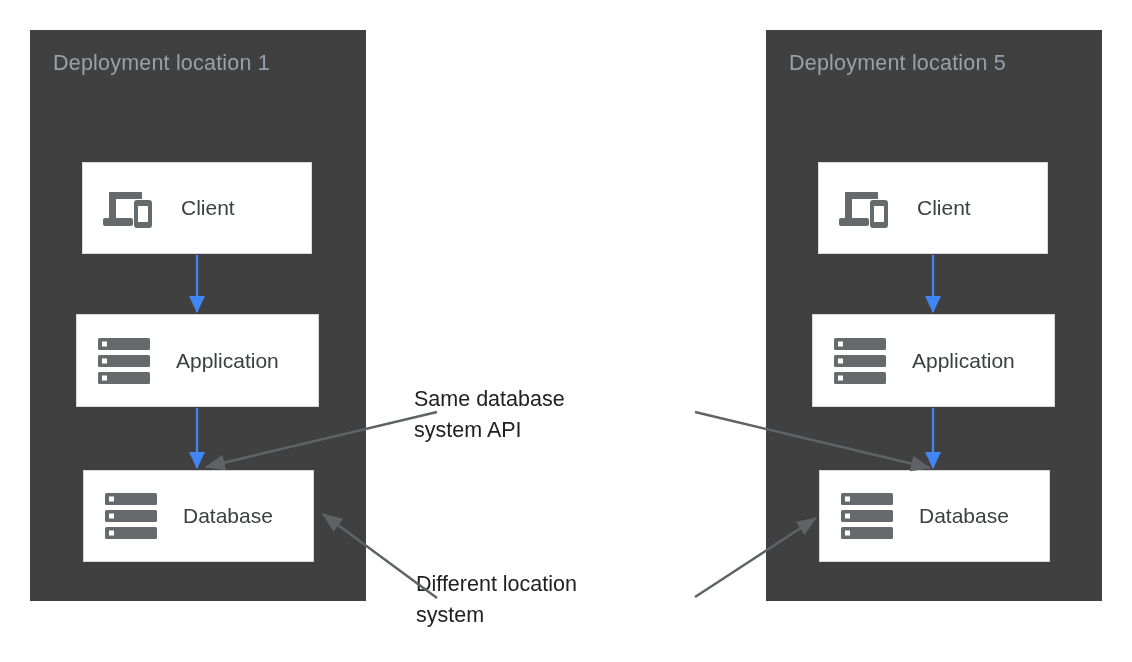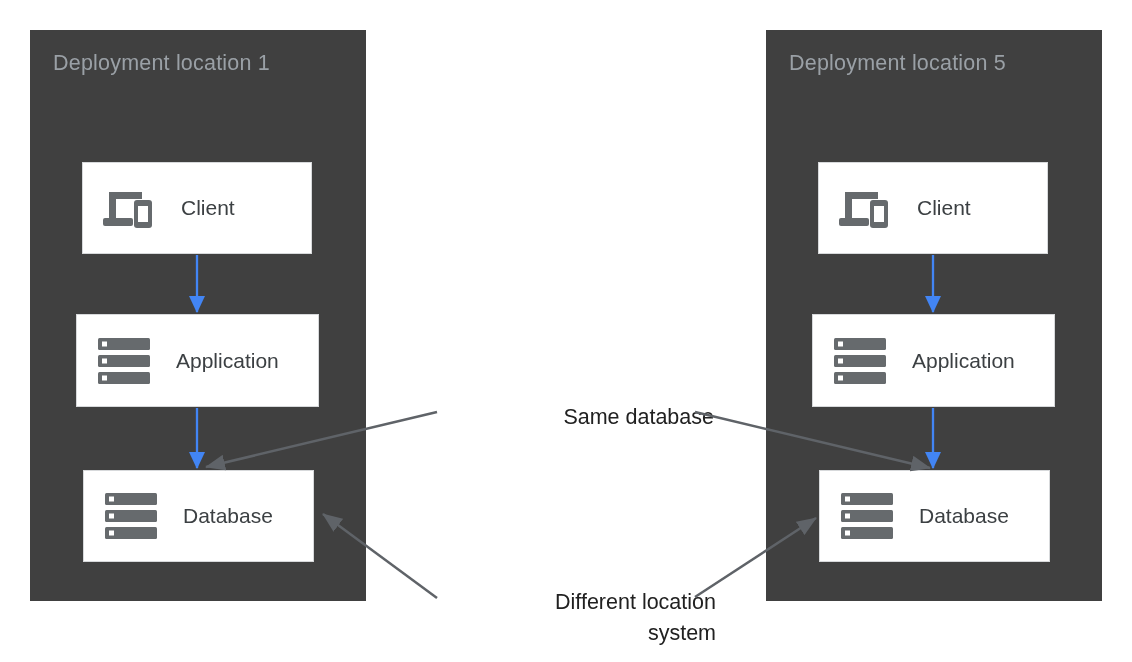--- a/index.html
+++ b/index.html
@@ -66,26 +66,25 @@
   }
   .node .node-label {
     margin-left: 25px;
     font-size: 21px;
     color: #3C4043;
     white-space: nowrap;
   }
   .annotation {
     position: absolute;
     width: 300px;
-    text-align: right;
+    text-align: left;
     font-size: 21.5px;
     line-height: 31px;
     color: #212121;
     z-index: 2;
-    margin-top: 18px;
   }
   .annotation-top    { left: 414px; top: 384px; }
   .annotation-bottom { left: 416px; top: 569px; }
 </style>
 </head>
 <body>
 
 <div class="canvas">
 
   <svg class="arrow-layer" viewBox="0 0 1132 662" xmlns="http://www.w3.org/2000/svg">
@@ -194,20 +193,21 @@
           <rect x="4" y="20.5" width="5" height="5" fill="#FFFFFF"></rect>
           <rect x="4" y="37.5" width="5" height="5" fill="#FFFFFF"></rect>
         </svg>
       </span>
       <span class="node-label">Database</span>
     </div>
   </section>
 
   <div class="annotation annotation-top">
     <div>Same database</div>
+    <div>system API</div>
   </div>
 
   <div class="annotation annotation-bottom">
     <div>Different location</div>
     <div>system</div>
   </div>
 
 </div>
 
 </body></html>

